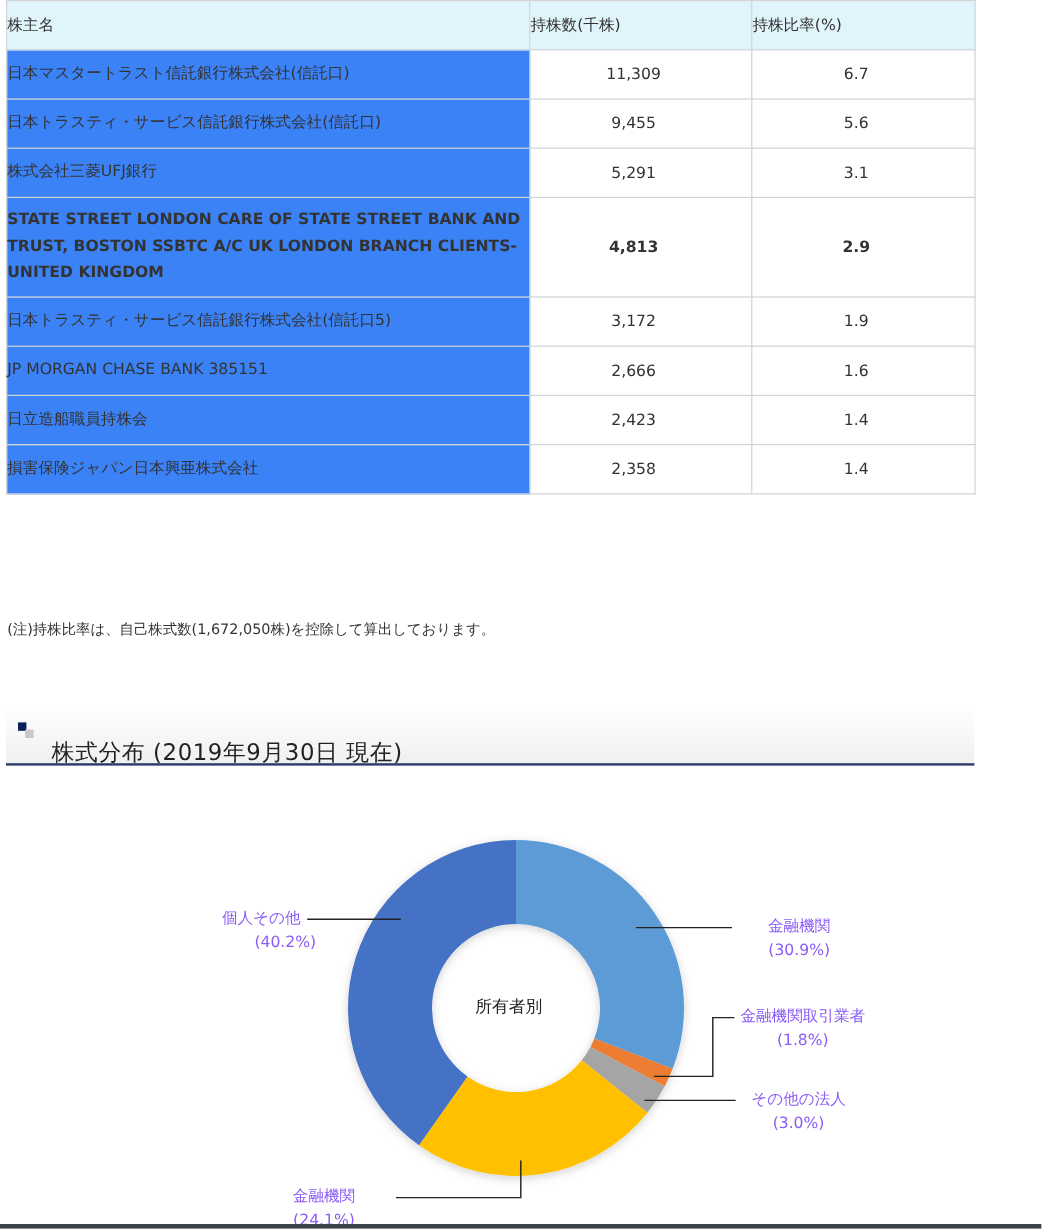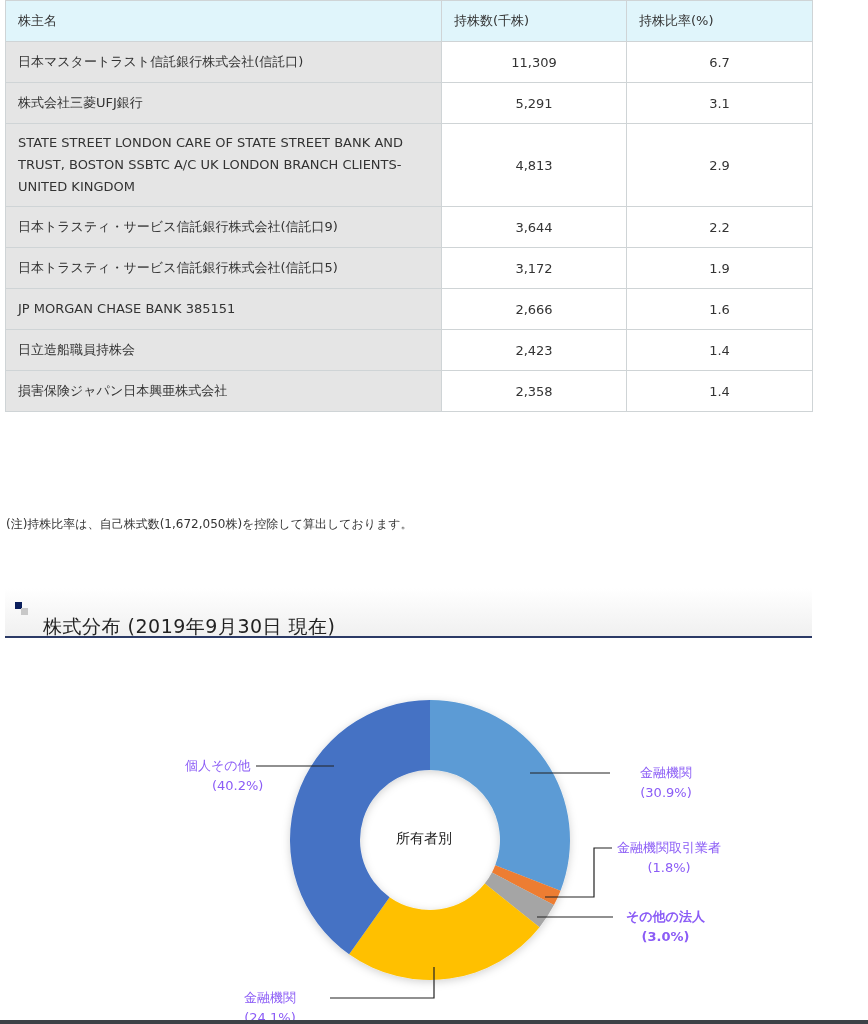--- a/index.html
+++ b/index.html
@@ -9,30 +9,30 @@
     font-family: "DejaVu Sans", "Liberation Sans", sans-serif;
     color: #333333;
   }
   .shareholders {
     position: absolute; left: 5px; top: 0; width: 807px;
     border-collapse: collapse; table-layout: fixed;
     font-size: 13px;
   }
   .shareholders th, .shareholders td {
     border: 1px solid #cfd4d6;
-    padding: 0 12px;
+    padding: 0 0;
   }
   .shareholders th {
     background: #e0f5fb; font-weight: normal; text-align: left;
     height: 40px; color: #333;
   }
-  .shareholders td.name { background: #e5e5e5; text-align: left; line-height: 22px; }
+  .shareholders td.name { background: #3b82f6; text-align: left; line-height: 22px; }
   .shareholders td.num { background: #ffffff; text-align: center; padding-right: 12px; }
   .shareholders td { height: 40px; }
-  .shareholders tr.tall td { height: 82px; }
+  .shareholders tr.tall td { height: 82px; font-weight: bold; }
   .note {
     position: absolute; left: 6px; top: 516px; font-size: 12px; color: #333;
   }
   .section-head {
     position: absolute; left: 5px; top: 588px; width: 807px; height: 48px;
     background: linear-gradient(#ffffff, #f0f0f0);
     border-bottom: 2px solid #2b3a66;
   }
   .section-head .mark { position: absolute; left: 10px; top: 14px; width: 18px; height: 18px; }
   .section-head .mark .dk { position: absolute; left: 0; top: 0; width: 7px; height: 7px; background: #0b1f5c; }
@@ -63,33 +63,33 @@
       <th>持株比率(%)</th>
     </tr>
   </thead>
   <tbody>
     <tr>
       <td class="name">日本マスタートラスト信託銀行株式会社(信託口)</td>
       <td class="num">11,309</td>
       <td class="num">6.7</td>
     </tr>
     <tr>
+      <td class="name">日本トラスティ・サービス信託銀行株式会社(信託口)</td>
+      <td class="num">9,455</td>
+      <td class="num">5.6</td>
+    </tr>
+    <tr>
       <td class="name">株式会社三菱UFJ銀行</td>
       <td class="num">5,291</td>
       <td class="num">3.1</td>
     </tr>
     <tr class="tall">
       <td class="name">STATE STREET LONDON CARE OF STATE STREET BANK AND TRUST, BOSTON SSBTC A/C UK LONDON BRANCH CLIENTS-UNITED KINGDOM</td>
       <td class="num">4,813</td>
       <td class="num">2.9</td>
-    </tr>
-    <tr>
-      <td class="name">日本トラスティ・サービス信託銀行株式会社(信託口9)</td>
-      <td class="num">3,644</td>
-      <td class="num">2.2</td>
     </tr>
     <tr>
       <td class="name">日本トラスティ・サービス信託銀行株式会社(信託口5)</td>
       <td class="num">3,172</td>
       <td class="num">1.9</td>
     </tr>
     <tr>
       <td class="name">JP MORGAN CHASE BANK 385151</td>
       <td class="num">2,666</td>
       <td class="num">1.6</td>
@@ -155,21 +155,21 @@
   <div class="lbl" style="left:640px; top:103px;">
     <div>金融機関</div>
     <div>(30.9%)</div>
   </div>
 
   <div class="lbl" style="left:617px; top:178px;">
     <div>金融機関取引業者</div>
     <div>(1.8%)</div>
   </div>
 
-  <div class="lbl" style="left:626px; top:247px;font-weight:bold;">
+  <div class="lbl" style="left:626px; top:247px;">
     <div>その他の法人</div>
     <div>(3.0%)</div>
   </div>
 
   <div class="lbl" style="left:244px; top:328px;">
     <div>金融機関</div>
     <div>(24.1%)</div>
   </div>
 </div>
 

